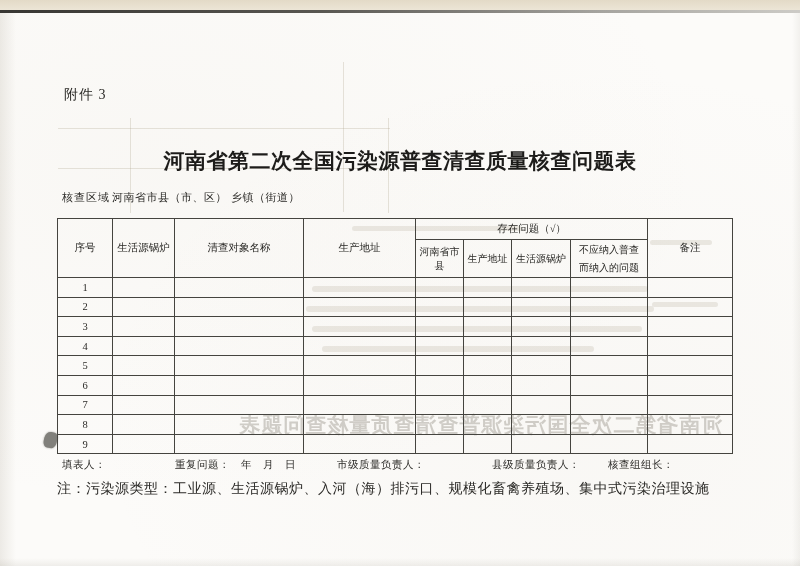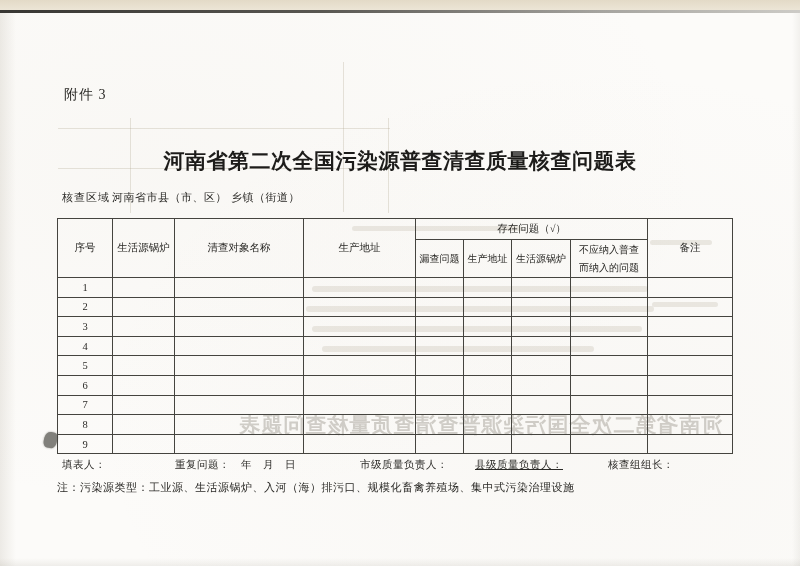--- a/index.html
+++ b/index.html
@@ -56,25 +56,25 @@
   .form-table thead tr.sub-row th{font-size:10px;}
   .form-table th.wrap{line-height:1.75;padding:0 4px;}
   .form-table tbody tr{height:19.6px;}
   .form-table tbody td.seq{font-size:10.5px;}
   
   .footer-row{position:absolute;left:0;top:458px;width:800px;height:14px;font-size:10.5px;}
   .footer-row span{position:absolute;letter-spacing:0.5px;white-space:nowrap;}
   .f-filler{left:62px;}
   .f-time{left:175px;}
   .f-date{left:241px;}
-  .f-city{left:360px;text-align:center;}
-  .f-county{left:475px;text-decoration:underline;}
+  .f-city{left:337px;text-align:center;}
+  .f-county{left:492px;}
   .f-leader{left:608px;}
   .note-line{position:absolute;left:57px;top:480px;width:700px;
-    font-size:11px;letter-spacing:0.5px;}
+    font-size:14px;letter-spacing:0.5px;}
 </style>
 </head>
 <body>
 
 <div class="scan">
 
   <div class="top-strip"></div>
   <div class="top-line"></div>
   <div class="left-shade"></div>
   <div class="right-shade"></div>
@@ -121,21 +121,21 @@
     <thead>
       <tr class="group-row">
         <th rowspan="2">序号</th>
         <th rowspan="2">生活源锅炉</th>
         <th rowspan="2">清查对象名称</th>
         <th rowspan="2">生产地址</th>
         <th colspan="4">存在问题（√）</th>
         <th rowspan="2">备注</th>
       </tr>
       <tr class="sub-row">
-        <th>漏查问题</th>
+        <th>河南省市县</th>
         <th>生产地址</th>
         <th>生活源锅炉</th>
         <th class="wrap">不应纳入普查而纳入的问题</th>
       </tr>
     </thead>
     <tbody>
       <tr>
         <td class="seq">1</td>
         <td></td>
           <td></td>

